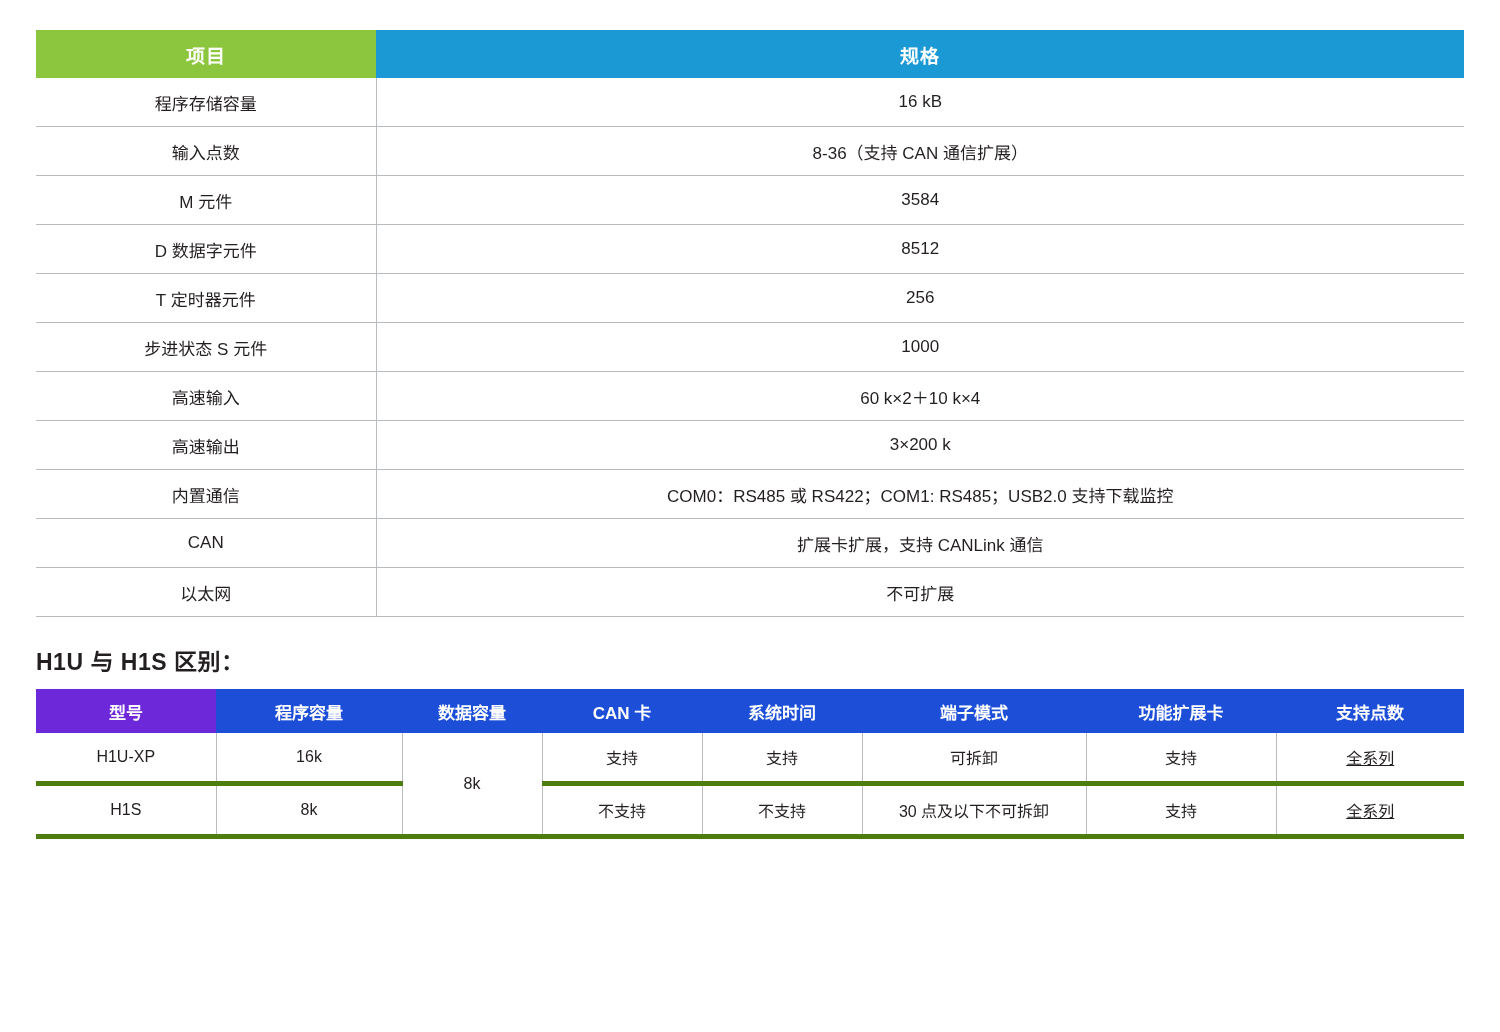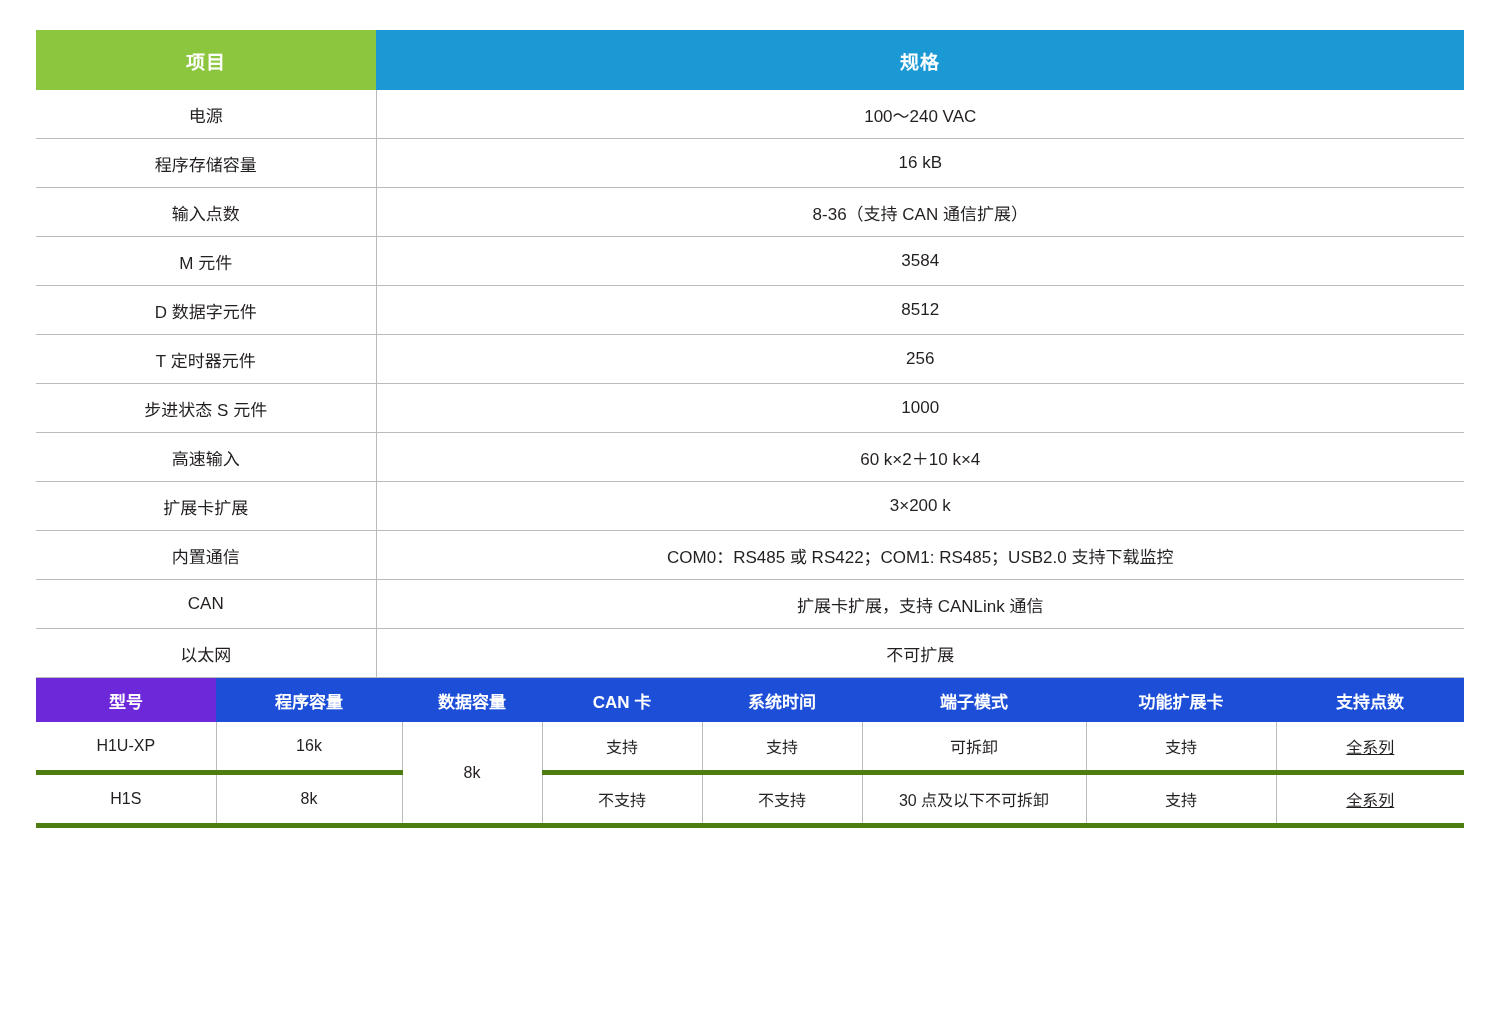--- a/index.html
+++ b/index.html
@@ -23,21 +23,21 @@
   
   table.spec {
     width: 1428px;
     border-collapse: collapse;
     table-layout: fixed;
   }
   table.spec col.c1 { width: 340px; }
   table.spec col.c2 { width: 1088px; }
 
   table.spec thead th {
-    height: 60px;
+    height: 48px;
     font-size: 19px;
     font-weight: bold;
     color: #ffffff;
     letter-spacing: 1px;
     border: none;
     padding: 0;
   }
   th.head-item  { background: #8cc63e; }
   th.head-spec  { background: #1b99d5; }
 
@@ -117,24 +117,20 @@
         <col class="c2">
       </colgroup>
     <thead>
       <tr>
         <th class="head-item">项目</th>
         <th class="head-spec">规格</th>
       </tr>
     </thead>
     <tbody>
       <tr>
-        <td class="item">电源</td>
-        <td>100～240 VAC</td>
-      </tr>
-      <tr>
         <td class="item">程序存储容量</td>
         <td>16 kB</td>
       </tr>
       <tr>
         <td class="item">输入点数</td>
         <td>8‑36（支持 CAN 通信扩展）</td>
       </tr>
       <tr>
         <td class="item">M 元件</td>
         <td>3584</td>
@@ -149,38 +145,39 @@
       </tr>
       <tr>
         <td class="item">步进状态 S 元件</td>
         <td>1000</td>
       </tr>
       <tr>
         <td class="item">高速输入</td>
         <td>60 k×2＋10 k×4</td>
       </tr>
       <tr>
-        <td class="item">扩展卡扩展</td>
+        <td class="item">高速输出</td>
         <td>3×200 k</td>
       </tr>
       <tr>
         <td class="item">内置通信</td>
         <td>COM0：RS485 或 RS422；COM1: RS485；USB2.0 支持下载监控</td>
       </tr>
       <tr>
         <td class="item">CAN</td>
         <td>扩展卡扩展，支持 CANLink 通信</td>
       </tr>
       <tr>
         <td class="item">以太网</td>
         <td>不可扩展</td>
       </tr>
     </tbody>
   </table>
 
+  <div class="section-title">H1U 与 H1S 区别：</div>
 
   <table class="compare">
     <colgroup>
       <col class="m">
         <col class="p">
         <col class="d">
         <col class="can">
       <col class="st">
         <col class="tm">
         <col class="fx">

